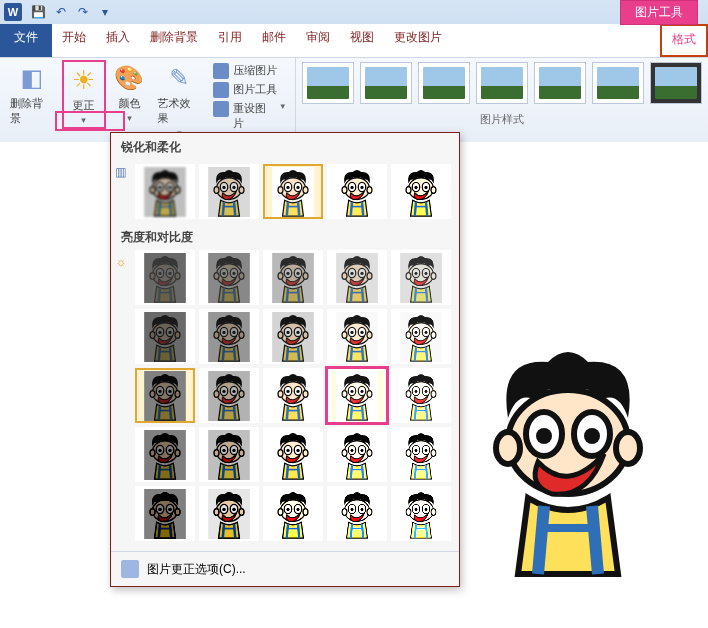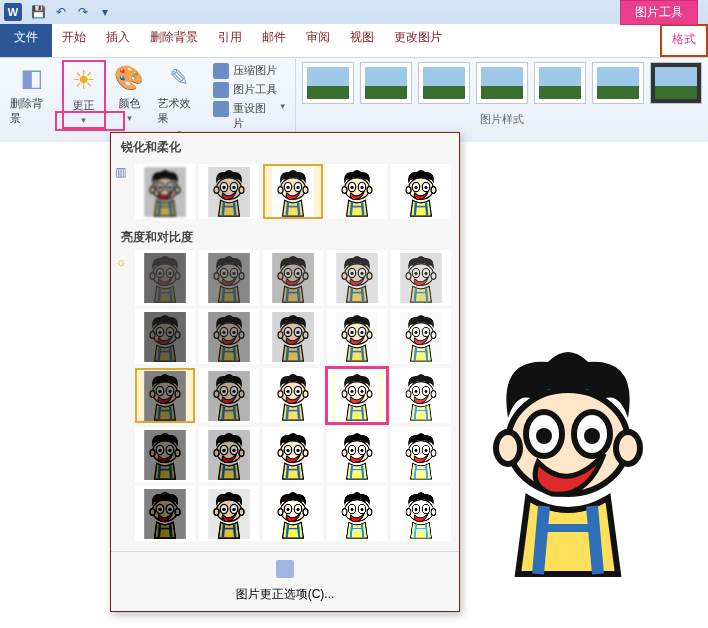--- a/index.html
+++ b/index.html
@@ -47,21 +47,21 @@
   .popup .thumb-row { display:flex; gap:4px; padding:4px 8px; }
   .popup .thumb-grid { padding:0 8px 6px; }
   .popup .thumb-grid-row { display:flex; gap:4px; margin-bottom:4px; }
   .sharpen-row-icon { width:16px; height:16px; display:flex; align-items:center; justify-content:center; margin:4px 0 0 4px; float:left; }
 
   .thumb { width:60px; height:55px; background:#fff; display:flex; align-items:center; justify-content:center; cursor:pointer; border:1px solid transparent; position:relative; }
   .thumb.selected-gold { border:2px solid #e0a830; background:#fff3d0; }
   .thumb.highlight-pink { outline:3px solid #e83e8c; outline-offset:-1px; }
   .thumb.highlight-pink .cartoon-mini { filter:sepia(.6) brightness(1.1) contrast(.85); background:#f2e3b8; }
 
-  .popup .footer { border-top:1px solid #d0d7e5; padding:8px 10px; display:flex; align-items:center; gap:8px; cursor:pointer;flex-direction:column; }
+  .popup .footer { border-top:1px solid #d0d7e5; padding:8px 10px; display:flex; align-items:center; gap:8px; cursor:pointer; }
   .popup .footer .f-ic { width:18px; height:18px; background:#9db7e0; border-radius:2px; position:relative; }
 
   
   svg.cartoon { display:block; }
 </style>
 </head>
 <body>
 
 <svg width="0" height="0" style="position:absolute">
   <symbol id="cartoon-kid" viewBox="0 0 100 120">

